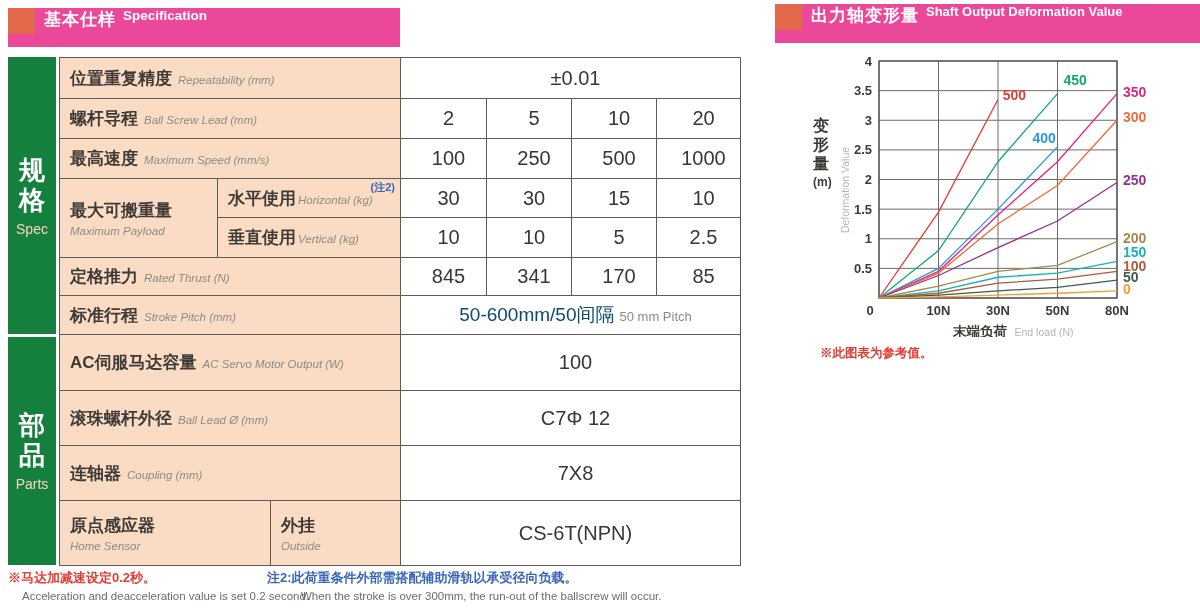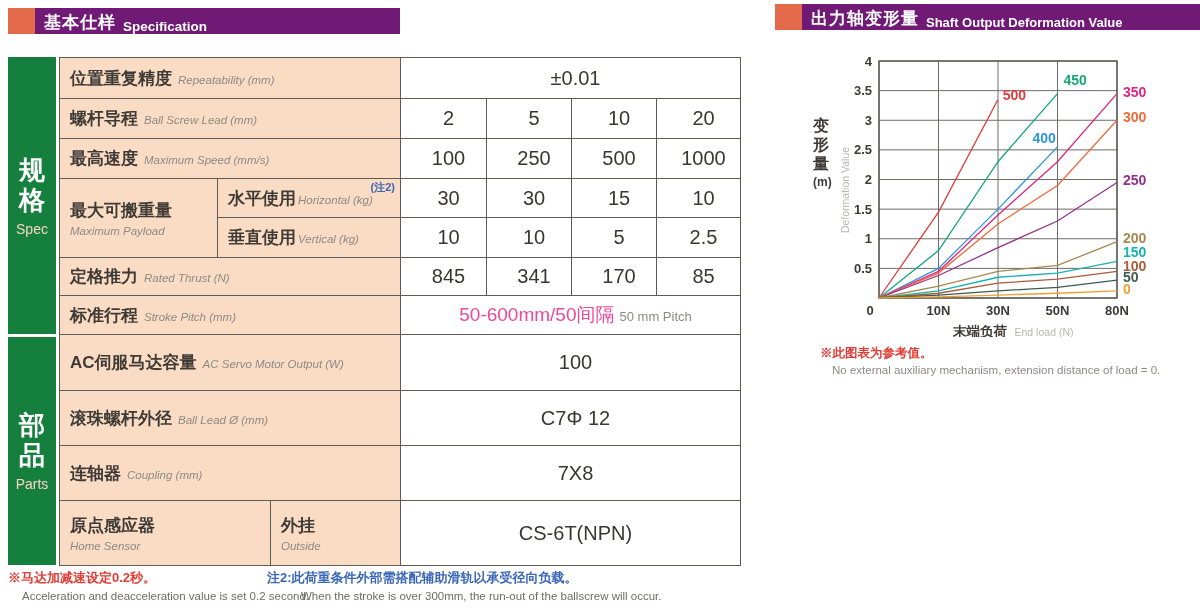--- a/index.html
+++ b/index.html
@@ -2,21 +2,21 @@
 <html><head>
 <meta charset="utf-8">
 <style>
   html,body { margin:0; padding:0; }
   body {
     width:1200px; height:612px; position:relative; background:#ffffff;
     font-family:"Liberation Sans", sans-serif; overflow:hidden;
     -webkit-font-smoothing:antialiased;
   }
   
-  .secbar { position:absolute; height:26px; background:#701a75; display:flex; align-items:flex-end; }
+  .secbar { position:absolute; height:39px; background:#ec4899; display:flex; align-items:flex-start; }
   .secbar .sq { position:absolute; left:0; top:0; width:27px; height:26px; background:#e2694a; }
   .secbar .zh { margin-left:36px; color:#ffffff; font-size:17px; font-weight:bold; letter-spacing:1px; white-space:nowrap; }
   .secbar .en { margin-left:7px; color:#ffffff; font-size:13.5px; font-weight:bold; white-space:nowrap; }
 
   
   .spine { position:absolute; left:8px; top:57px; width:48px; height:508px; }
   .spine .blk { position:absolute; left:0; width:48px; background:#15803d; color:#fff;
     display:flex; flex-direction:column; align-items:center; justify-content:center; }
   .spine .blk .zh { font-size:26px; font-weight:bold; line-height:30px; width:26px; text-align:center; word-break:break-all; }
   .spine .blk .en { font-size:14px; color:#f7d3c4; margin-top:6px; }
@@ -24,21 +24,21 @@
   
   table.spec { position:absolute; left:59px; top:57px; border-collapse:collapse; table-layout:fixed; }
   table.spec td { border:1px solid #5f5c58; padding:0 0 0 10px; vertical-align:middle; overflow:hidden; }
   td.lab { background:#fadcc4; text-align:left; }
   td.val { background:#ffffff; text-align:center; padding:0; color:#3a3633; font-size:20px; }
   .lzh { color:#3e3a36; font-size:17px; font-weight:bold; white-space:nowrap; }
   .len { color:#8d8a85; font-size:11.5px; margin-left:6px; white-space:nowrap;font-style:italic; }
   .stack .len { margin-left:0; display:block; margin-top:3px; }
   td.rel { position:relative; }
   .note2sup { position:absolute; top:1px; right:5px; color:#3a66b8; font-size:11px; font-weight:bold; }
-  .vzh { font-size:19px; color:#ec4899; }
+  .vzh { font-size:19px; color:#0c4a6e; }
   .ven { font-size:13px; color:#8d8a85; margin-left:5px; }
 
   
   .footnote { position:absolute; top:569px; }
   .fn-red   { color:#e23c36; font-size:13px; font-weight:bold; }
   .fn-blue  { color:#3a66b8; font-size:13px; font-weight:bold; }
   .fn-gray  { color:#6f6c68; font-size:11.5px; margin-top:3px; }
   .ind14 { padding-left:14px; } .ind34 { padding-left:34px; }
 
   
@@ -250,14 +250,13 @@
     <polyline points="64,246 123.5,241.26 183,231.1875 242.5,227.04000000000002 302,219.33749999999998" fill="none" stroke="#aa5b38" stroke-width="1.3"></polyline>
     <text x="307.95" y="218.505" text-anchor="start" font-size="14" font-weight="bold" fill="#aa5b38">100</text>
     <polyline points="64,246 123.5,243.03750000000002 183,238.89 242.5,235.33499999999998 302,228.22500000000002" fill="none" stroke="#3c5a50" stroke-width="1.3"></polyline>
     <text x="307.95" y="230.35500000000002" text-anchor="start" font-size="14" font-weight="bold" fill="#3c5a50">50</text>
     <polyline points="64,246 123.5,244.815 183,243.03750000000002 242.5,241.26 302,238.89" fill="none" stroke="#efa02f" stroke-width="1.3"></polyline>
     <text x="307.95" y="241.6125" text-anchor="start" font-size="14" font-weight="bold" fill="#efa02f">0</text>
   </svg>
 
 <div class="chartnote">
   <div class="l1">※此图表为参考值。</div>
-  <div class="l2">No external auxiliary mechanism, extension distance of load = 0.</div>
 </div>
 
 </body></html>

